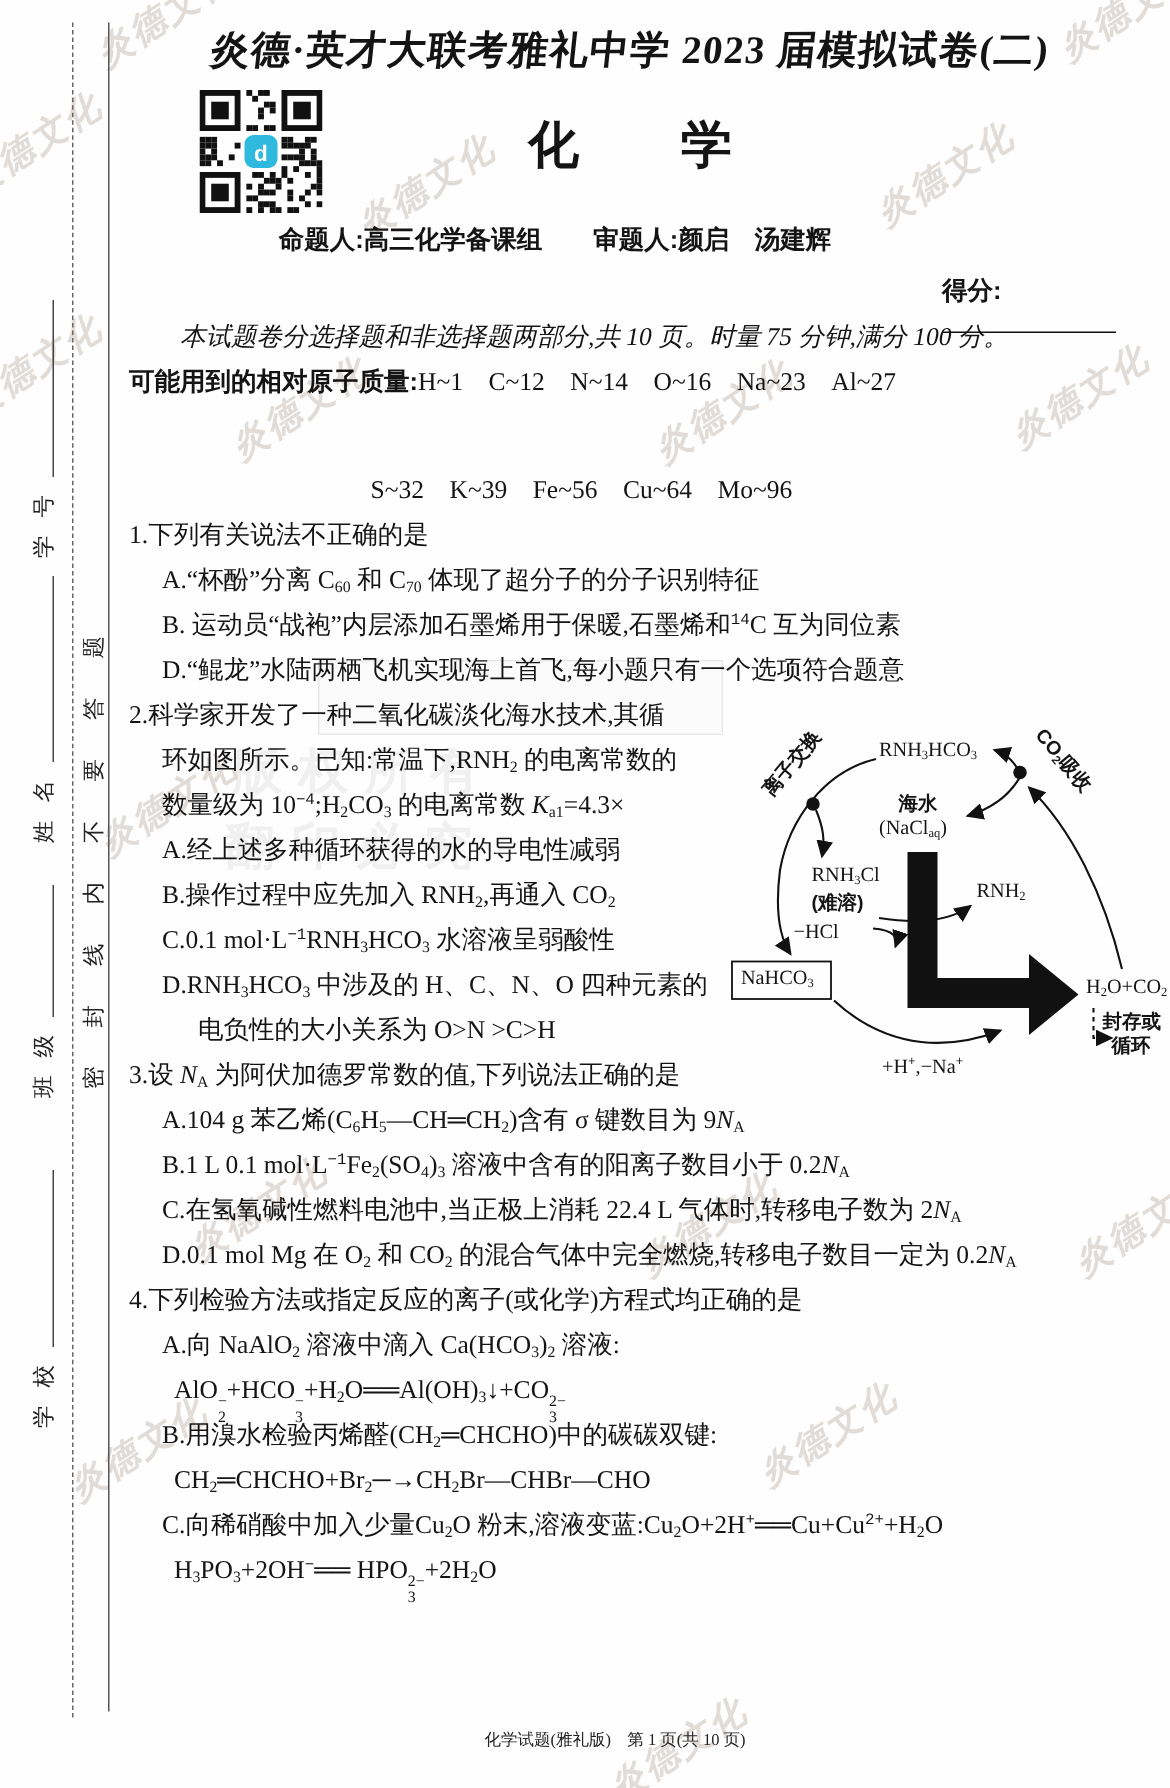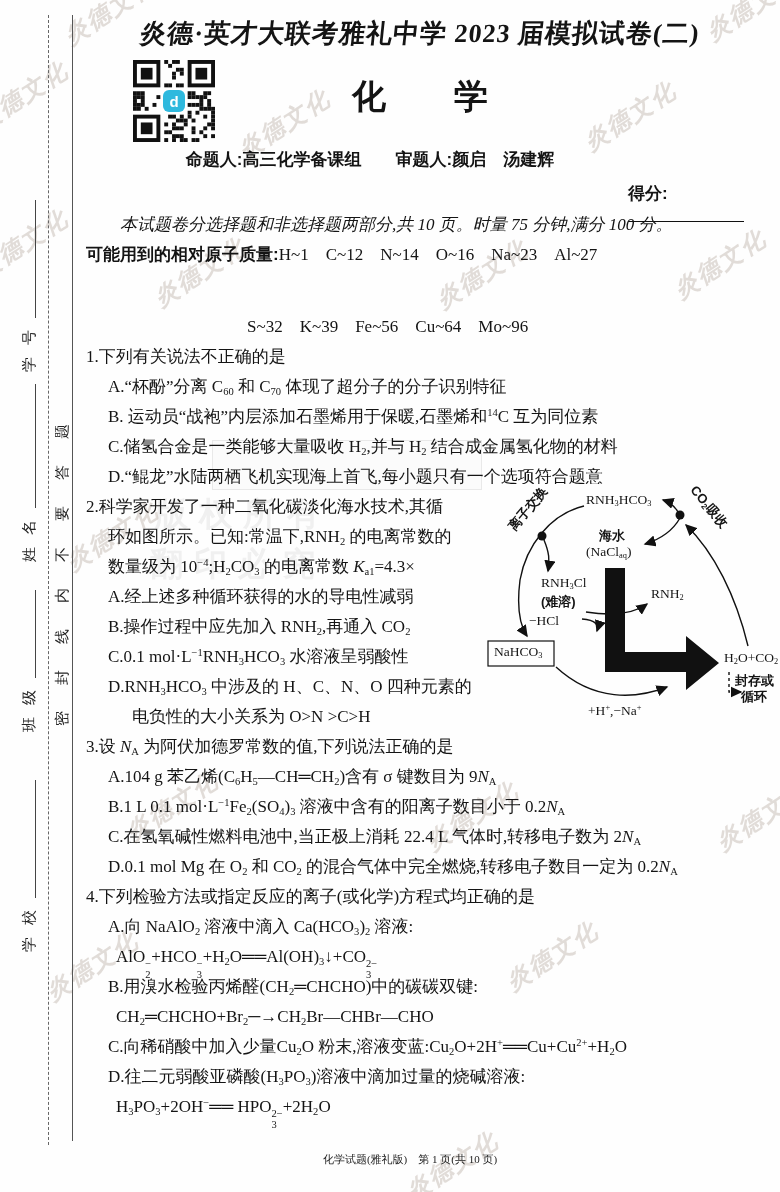--- a/index.html
+++ b/index.html
@@ -33,21 +33,21 @@
   .main{position:absolute;left:86px;top:210px;width:690px;font-size:17px;}
   .line{height:30px;line-height:30px;white-space:nowrap;}
   .indent2{ text-indent:2em;font-style:italic;}
   .opt{padding-left:22px;}
   .eq{padding-left:30px;}
   .deep{padding-left:46px;}
   .pad161{padding-left:161px;margin-top:42px;}
   .bold-sans{font-family:"Liberation Sans","DejaVu Sans",sans-serif;font-weight:700;}
   .note{font-size:16px;}
   sub,sup{font-size:0.62em;line-height:0;}
-  sub{vertical-align:-0.25em;} sup{vertical-align:0.6em;}
+  sub{vertical-align:-0.25em;} sup{vertical-align:0.6em;font-family:Liberation Mono, monospace;}
   .ss{display:inline-flex;flex-direction:column;align-items:flex-start;vertical-align:-0.5em;
       line-height:0.95;font-size:0.62em;}
   .ss span{height:1em;line-height:1.05em;}
   
   #figure{position:absolute;left:486px;top:484px;width:294px;height:252px;background:#fefefe;}
   #figure svg{position:absolute;left:0;top:0;}
   .fl{position:absolute;font-size:13.5px;line-height:1.05;white-space:nowrap;}
   .fl-cn{font-family:"Liberation Sans","DejaVu Sans",sans-serif;font-weight:700;font-size:13px;}
   .rot-l{transform:rotate(-50deg);transform-origin:center;}
   .rot-r{transform:rotate(50deg);transform-origin:center;}
@@ -217,21 +217,20 @@
   </div>
 
   <div class="main">
     <div class="line indent2">本试题卷分选择题和非选择题两部分,共 10 页。时量 75 分钟,满分 100 分。</div>
     <div class="line"><span class="bold-sans">可能用到的相对原子质量:</span><span>H~1　C~12　N~14　O~16　Na~23　Al~27</span></div>
     <div class="line pad161">S~32　K~39　Fe~56　Cu~64　Mo~96</div>
 
     <div class="line">1.下列有关说法不正确的是</div>
     <div class="line opt">A.“杯酚”分离 C<sub>60</sub> 和 C<sub>70</sub> 体现了超分子的分子识别特征</div>
     <div class="line opt">B. 运动员“战袍”内层添加石墨烯用于保暖,石墨烯和<sup>14</sup>C 互为同位素</div>
-    <div class="line opt">C.储氢合金是一类能够大量吸收 H<sub>2</sub>,并与 H<sub>2</sub> 结合成金属氢化物的材料</div>
     <div class="line opt">D.“鲲龙”水陆两栖飞机实现海上首飞,每小题只有一个选项符合题意</div>
 
     <div class="line">2.科学家开发了一种二氧化碳淡化海水技术,其循</div>
     <div class="line opt">环如图所示。已知:常温下,RNH<sub>2</sub> 的电离常数的</div>
     <div class="line opt">数量级为 10<sup>−4</sup>;H<sub>2</sub>CO<sub>3</sub> 的电离常数 <i>K</i><sub>a1</sub>=4.3×</div>
     <div class="line opt">A.经上述多种循环获得的水的导电性减弱</div>
     <div class="line opt">B.操作过程中应先加入 RNH<sub>2</sub>,再通入 CO<sub>2</sub></div>
     <div class="line opt">C.0.1 mol·L<sup>−1</sup>RNH<sub>3</sub>HCO<sub>3</sub> 水溶液呈弱酸性</div>
     <div class="line opt">D.RNH<sub>3</sub>HCO<sub>3</sub> 中涉及的 H、C、N、O 四种元素的</div>
     <div class="line deep">电负性的大小关系为 O&gt;N &gt;C&gt;H</div>
@@ -250,21 +249,20 @@
         </span>+HCO<span class="ss">
           <span>−</span>
           <span>3</span>
         </span>+H<sub>2</sub>O══Al(OH)<sub>3</sub>↓+CO<span class="ss">
           <span>2−</span>
           <span>3</span>
         </span></div>
     <div class="line opt">B.用溴水检验丙烯醛(CH<sub>2</sub>═CHCHO)中的碳碳双键:</div>
     <div class="line eq">CH<sub>2</sub>═CHCHO+Br<sub>2</sub>─→CH<sub>2</sub>Br—CHBr—CHO</div>
     <div class="line opt">C.向稀硝酸中加入少量Cu<sub>2</sub>O 粉末,溶液变蓝:Cu<sub>2</sub>O+2H<sup>+</sup>══Cu+Cu<sup>2+</sup>+H<sub>2</sub>O</div>
-    <div class="line opt">D.往二元弱酸亚磷酸(H<sub>3</sub>PO<sub>3</sub>)溶液中滴加过量的烧碱溶液:</div>
     <div class="line eq">H<sub>3</sub>PO<sub>3</sub>+2OH<sup>−</sup>══ HPO<span class="ss">
           <span>2−</span>
           <span>3</span>
         </span>+2H<sub>2</sub>O</div>
   </div>
 
   <div id="figure">
     <svg width="294" height="252" viewBox="0 0 294 252">
       <defs>
         <marker id="ah" markerWidth="9" markerHeight="8" refX="7.5" refY="4" orient="auto">

